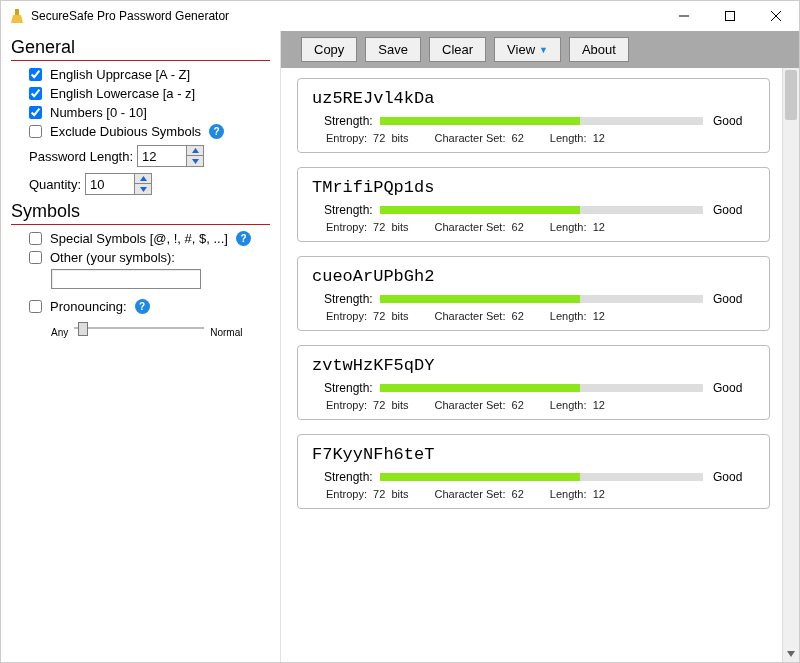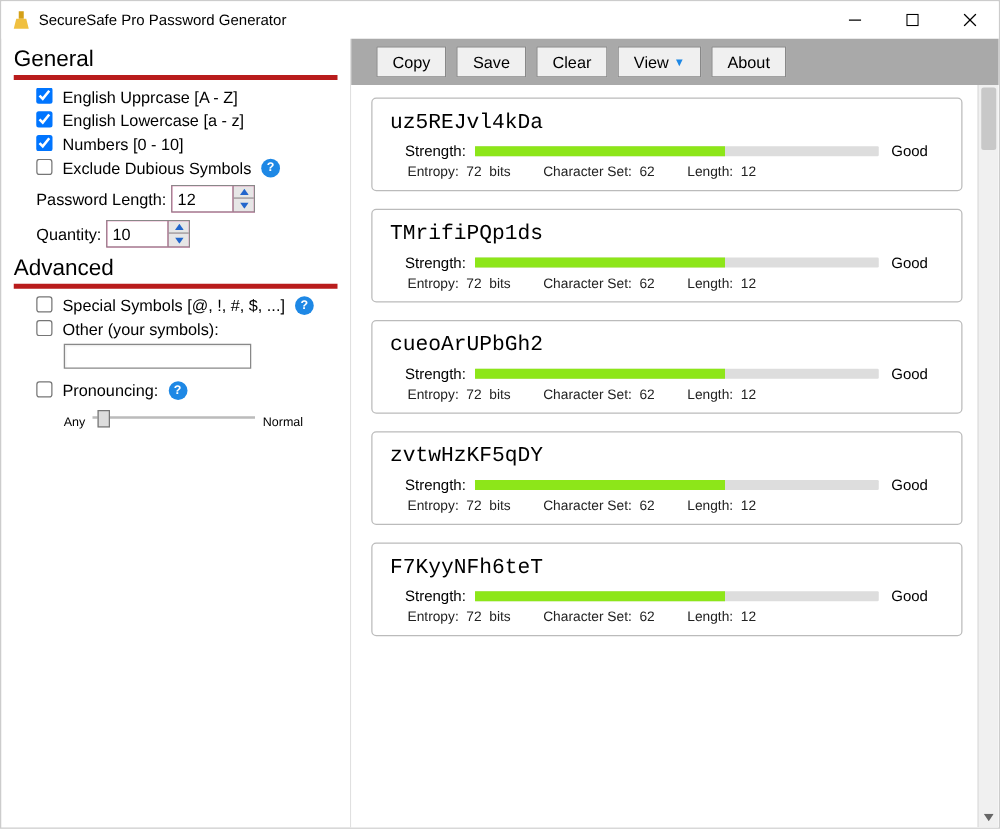--- a/index.html
+++ b/index.html
@@ -32,24 +32,24 @@
 }
 .sidebar {
   width: 280px;
   padding: 0 10px 10px 10px;
   border-right: 1px solid #e0e0e0;
 }
 .sidebar h2 {
   font-size: 18px;
   font-weight: normal;
   margin: 6px 0 6px 0;
-  border-bottom: 4px solid #b91c1c;
+  border-bottom: 1px solid #b91c1c;
   padding-bottom: 2px;
 }
-.row { display: flex; align-items: flex-start; margin: 4px 0 4px 18px; gap: 4px; }
+.row { display: flex; align-items: center; margin: 4px 0 4px 18px; gap: 4px; }
 .row input[type=checkbox] { margin-right: 4px; }
 .row label { font-size: 13px; }
 .help {
   display:inline-flex; align-items:center; justify-content:center;
   width:15px; height:15px; border-radius:50%;
   background:#1e88e5; color:#fff; font-size:10px; font-weight:bold;
   margin-left:4px;
 }
 .field { display:flex; align-items:center; margin:6px 0 6px 18px; gap:4px;}
 .field label{ font-size:13px; }
@@ -178,21 +178,21 @@
             </div>
           <div>
               <svg viewBox="0 0 7 5">
                 <path d="M0 0L3.5 5L7 0z" fill="#2266cc"></path>
               </svg>
             </div>
         </div>
       </div>
     </div>
 
-    <h2>Advanced</h2>
+    <h2>Symbols</h2>
     <div class="row">
       <input type="checkbox" style="">
       <label>Special Symbols [@, !, #, $, ...]</label>
       <span class="help">?</span>
     </div>
     <div class="row">
       <input type="checkbox" style="">
       <label>Other (your symbols):</label>
     </div>
     <input class="otherinput" value="" style="">

